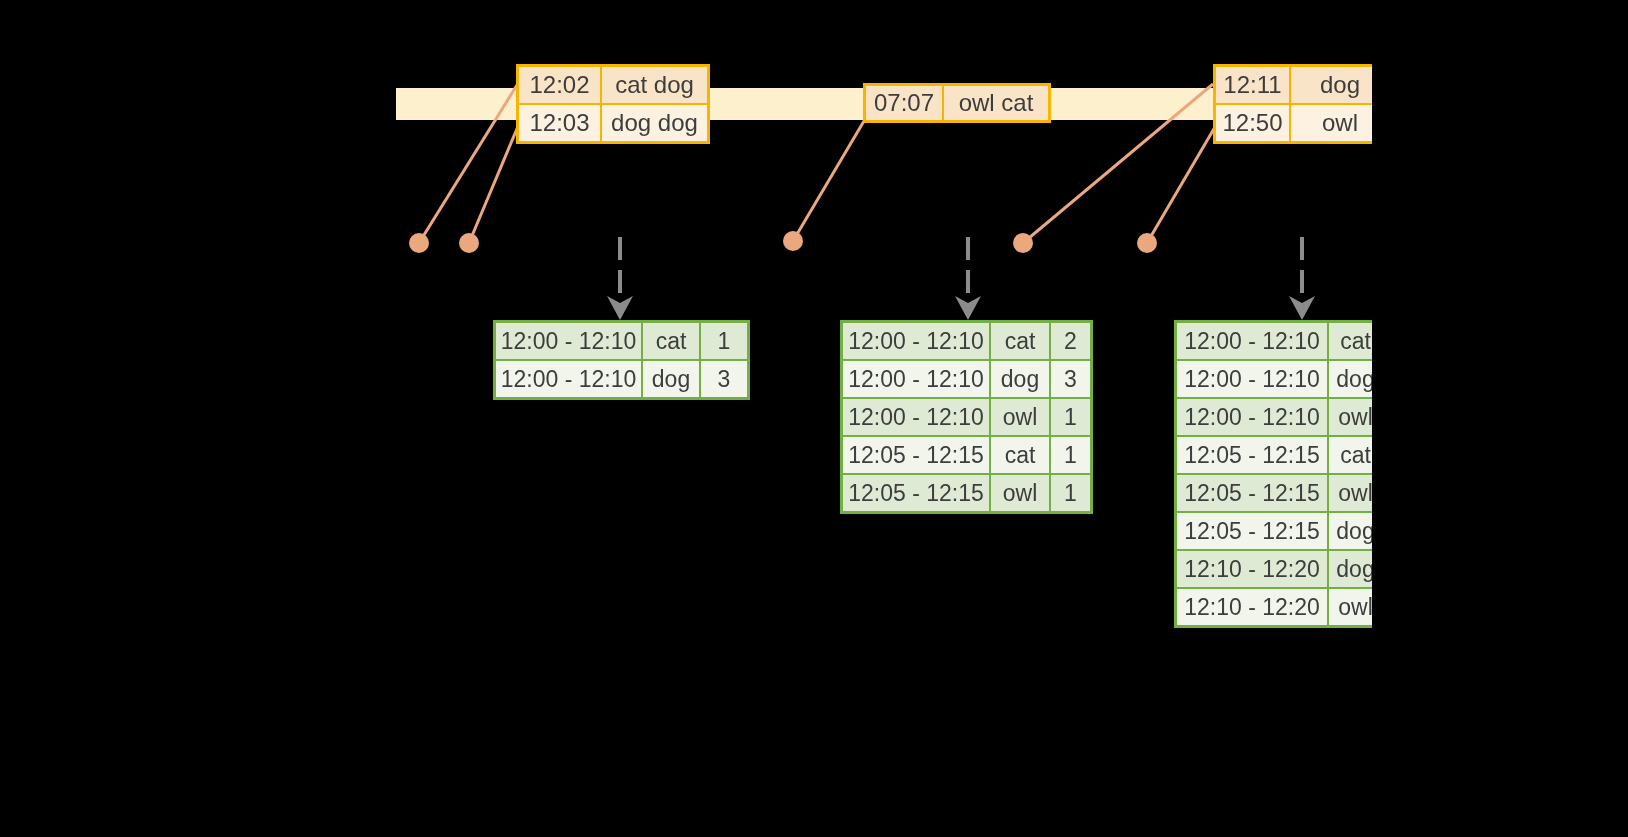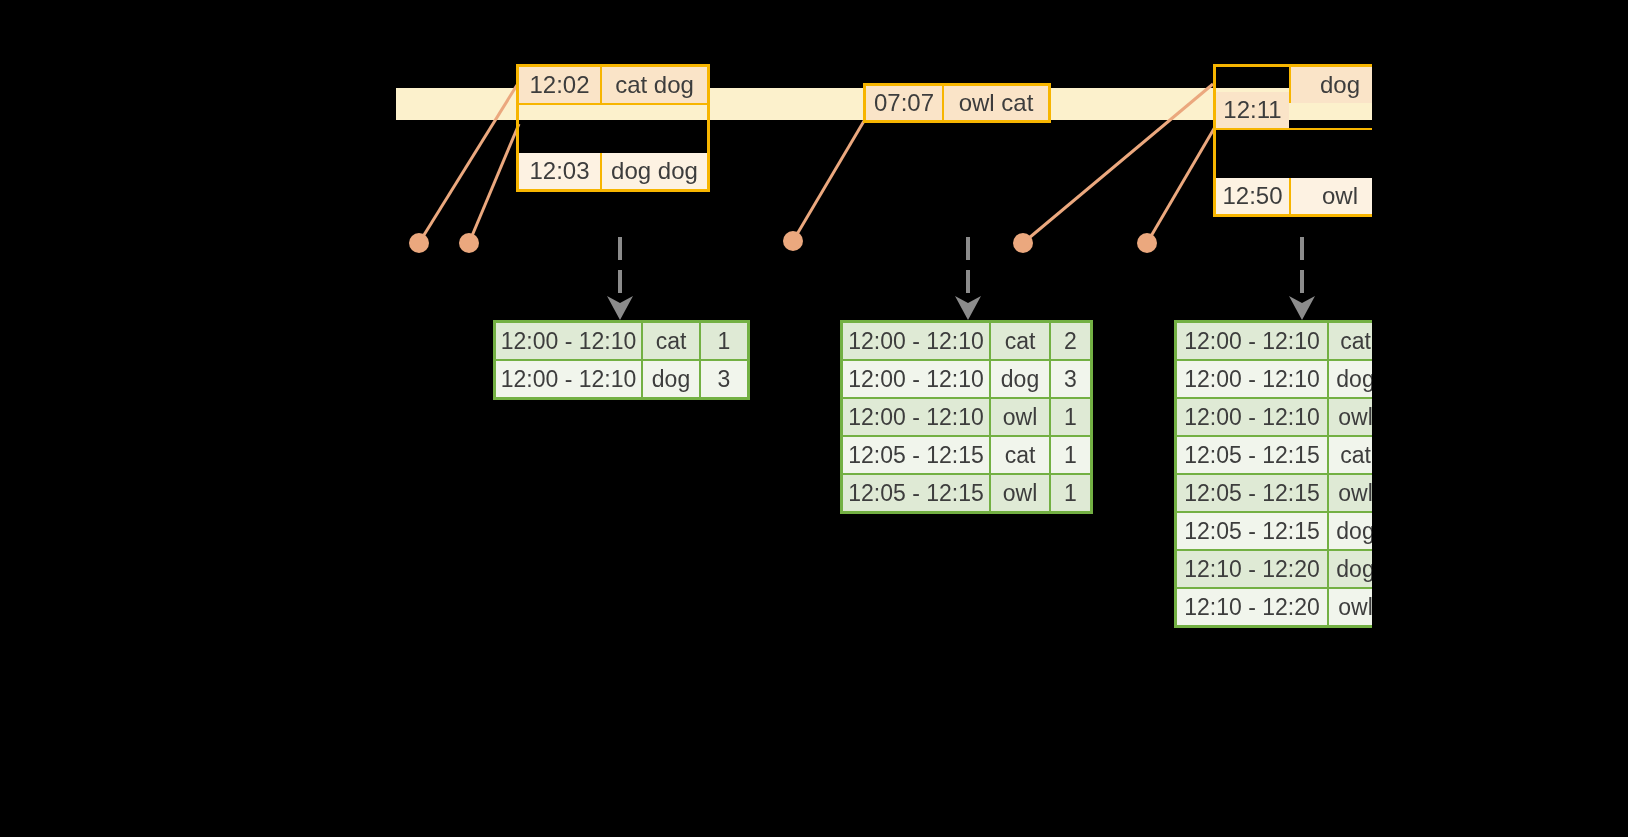--- a/index.html
+++ b/index.html
@@ -22,21 +22,21 @@
     display: flex; align-items: center; justify-content: center;
     box-sizing: border-box;
     white-space: nowrap;
   }
 
   
   .ev-table { border: 3px solid var(--event-border); }
   .ev-table .diag-row + .diag-row { border-top: 2px solid var(--event-border); }
   .ev-table .diag-cell + .diag-cell { border-left: 2px solid var(--event-border); }
   .ev-table .diag-row.dark .diag-cell { background: var(--event-row-dark); }
-  .ev-table .diag-row.light .diag-cell { background: var(--event-row-light); margin-top: 48px; }
+  .ev-table .diag-row.light .diag-cell { background: var(--event-row-light); }
   .ev-table .diag-cell { font-size: 24px; }
 
   
   .res-table { border: 3px solid var(--result-border); }
   .res-table .diag-row + .diag-row { border-top: 2px solid var(--result-border); }
   .res-table .diag-cell + .diag-cell { border-left: 2px solid var(--result-border); }
   .res-table .diag-row.dark .diag-cell { background: var(--result-row-dark); }
   .res-table .diag-row.light .diag-cell { background: var(--result-row-light); }
   .res-table .diag-cell { font-size: 23px; }
 </style>
@@ -76,21 +76,21 @@
         </div>
       </div>
       <div class="diag-table ev-table" style="left: 863px; top: 83px;">
         <div class="diag-row dark">
           <div class="diag-cell" style="width: 76px; height: 34px;">07:07</div>
           <div class="diag-cell" style="width: 106px; height: 34px;">owl cat</div>
         </div>
       </div>
       <div class="diag-table ev-table" style="left: 1213px; top: 64px;">
         <div class="diag-row dark">
-          <div class="diag-cell" style="width: 73px; height: 36px; margin-top: 25px;">12:11</div>
+          <div class="diag-cell" style="width: 73px; height: 36px;">12:11</div>
           <div class="diag-cell" style="width: 100px; height: 36px;">dog</div>
         </div>
         <div class="diag-row light">
           <div class="diag-cell" style="width: 73px; height: 36px;">12:50</div>
           <div class="diag-cell" style="width: 100px; height: 36px;">owl</div>
         </div>
       </div>
     </div>
   <div>
       <div class="diag-table res-table" style="left: 493px; top: 320px;">

